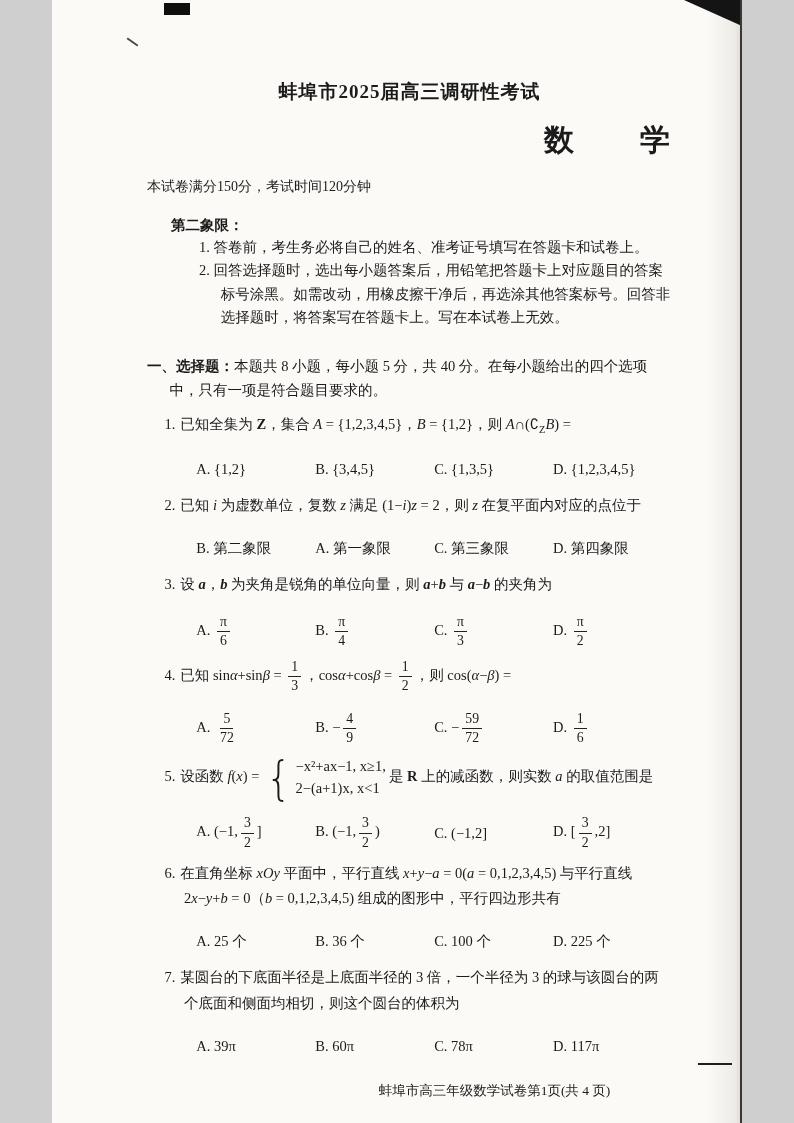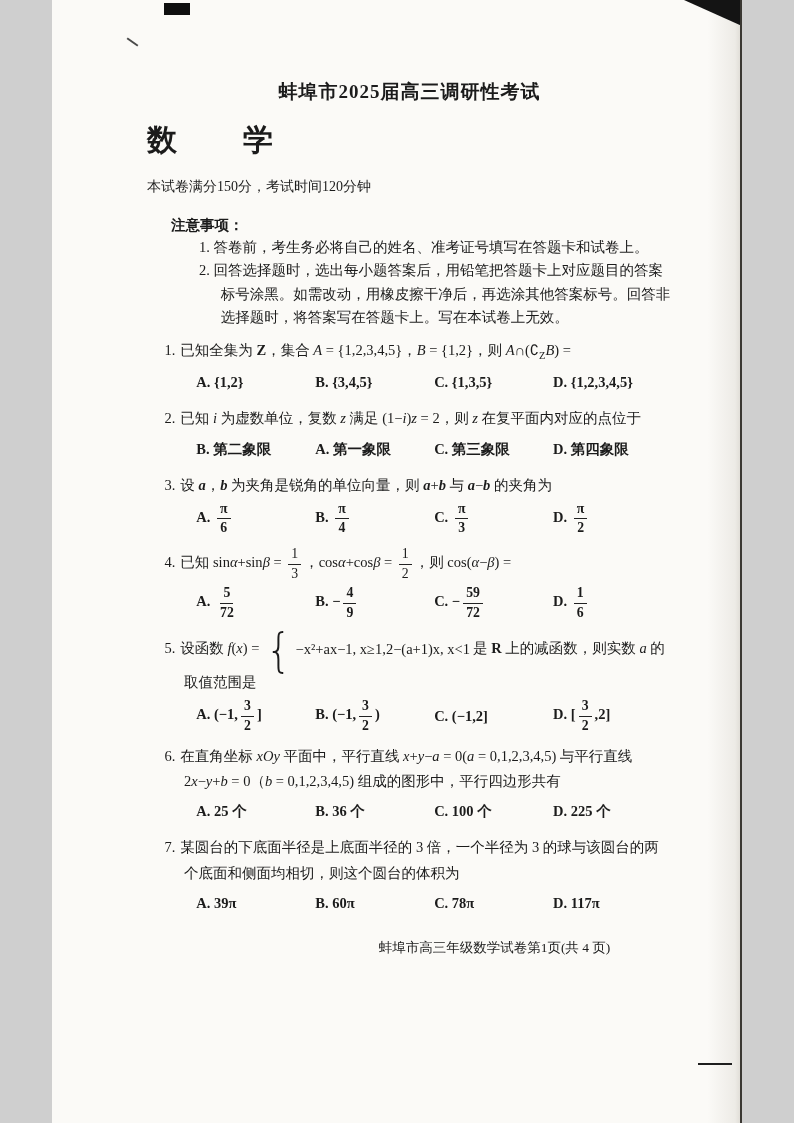--- a/index.html
+++ b/index.html
@@ -12,43 +12,43 @@
     background: linear-gradient(90deg,#fbfaf7 0%, #fbfaf7 95%, #edebe6 99%, #dcd9d2 100%);
     color: #1b1b1b;
     font-family: "Liberation Serif", "DejaVu Serif", serif;
     font-size: 14.5px;
     line-height: 1.5;
     overflow: hidden;
   }
   .content { padding: 78px 70px 0 95px; }
 
   .title { text-align:center; font-size:19px; font-weight:bold; letter-spacing:1px; }
-  .subject { text-align:left; font-size:30px; font-weight:bold; margin-top:10px; letter-spacing:2px; }
+  .subject { text-align:right; font-size:30px; font-weight:bold; margin-top:10px; letter-spacing:2px; }
   .exam-info { text-align:left; font-size:14px; margin-top:14px; }
 
   .notes { margin-top:18px; margin-left:24px; }
   .notes-label { font-weight:bold; font-family:"Liberation Sans","DejaVu Sans",sans-serif; font-size:14.5px; }
   .note-item { margin-left:28px; padding-left:1.5em; text-indent:-1.5em; line-height:1.6; }
 
   .section-heading { margin-top:26px; padding-left:1.55em; text-indent:-1.55em; line-height:1.65; }
   .section-heading .shl { font-weight:bold; font-family:"Liberation Sans","DejaVu Sans",sans-serif; }
 
   .question { margin-top:9px; }
   .stem { padding-left:2.55em; text-indent:-1.35em; line-height:1.75; }
   .qnum { margin-right:0.35em; }
-  .options { display:flex; margin-top:3px; padding-left:3.4em; line-height:2.0; align-items:center;font-weight:bold; }
+  .options { display:flex; margin-top:16px; padding-left:3.4em; line-height:2.0; align-items:center; }
   .opt { flex:1; }
 
   
   .frac { display:inline-flex; flex-direction:column; align-items:center; vertical-align:middle; margin:0 3px; line-height:1.2; font-size:0.95em; text-indent:0; }
   .frac .num { display:block; padding:0 3px 1px; border-bottom:1.3px solid #222; }
   .frac .den { display:block; padding:1px 3px 0; }
   .cases { display:inline-flex; align-items:center; vertical-align:middle; margin:0 3px; text-indent:0; }
   .cases .brace { font-family:"DejaVu Sans",sans-serif; font-size:40px; font-weight:300; line-height:1; transform:scaleY(1.15); margin-right:4px; }
-  .cases .clines { display:inline-flex; line-height:1.5;font-family:Liberation Serif, serif; }
+  .cases .clines { display:inline-flex; flex-direction:column; line-height:1.5;font-family:Liberation Serif, serif; }
   sub, sup { font-size:0.72em; }
 
   .footer { margin-top:20px; text-align:center; font-size:13.5px; position:relative; left:85px; }
 
   
   .artifact { position:absolute; }
   .corner-tr { top:0; right:0; width:58px; height:26px; background:#141414; clip-path:polygon(0 0,100% 0,100% 100%); }
   .edge-right { top:0; right:0; width:2px; height:100%; background:#3b3833; }
   .bar-tl { top:3px; left:112px; width:26px; height:12px; background:#0f0f0f; }
   .tick-tl { top:41px; left:74px; width:13px; height:2px; background:#4a4a4a; transform:rotate(35deg); }
@@ -65,25 +65,28 @@
   <div class="artifact tick-tl"></div>
   <div class="artifact line-br"></div>
 
   <div class="content">
 
     <div class="title">蚌埠市2025届高三调研性考试</div>
     <div class="subject">数　　学</div>
     <div class="exam-info">本试卷满分150分，考试时间120分钟</div>
 
     <div class="notes">
-      <div class="notes-label">注意事项：</div>
+      <div class="notes-label">第二象限：</div>
       <div class="note-item">1. 答卷前，考生务必将自己的姓名、准考证号填写在答题卡和试卷上。</div>
       <div class="note-item">2. 回答选择题时，选出每小题答案后，用铅笔把答题卡上对应题目的答案标号涂黑。如需改动，用橡皮擦干净后，再选涂其他答案标号。回答非选择题时，将答案写在答题卡上。写在本试卷上无效。</div>
     </div>
 
+    <div class="section-heading">
+      <span class="shl">一、选择题：</span><span>本题共 8 小题，每小题 5 分，共 40 分。在每小题给出的四个选项中，只有一项是符合题目要求的。</span>
+    </div>
 
     <div class="question">
       <div class="stem">
         <span class="qnum">1.</span><span>已知全集为 <b>Z</b>，集合 <i>A</i> = {1,2,3,4,5}，<i>B</i> = {1,2}，则 <i>A</i>∩(∁<sub>Z</sub><i>B</i>) =</span>
       </div>
       <div class="options">
         <span class="opt">A. {1,2}</span>
         <span class="opt">B. {3,4,5}</span>
         <span class="opt">C. {1,3,5}</span>
         <span class="opt">D. {1,2,3,4,5}</span>

